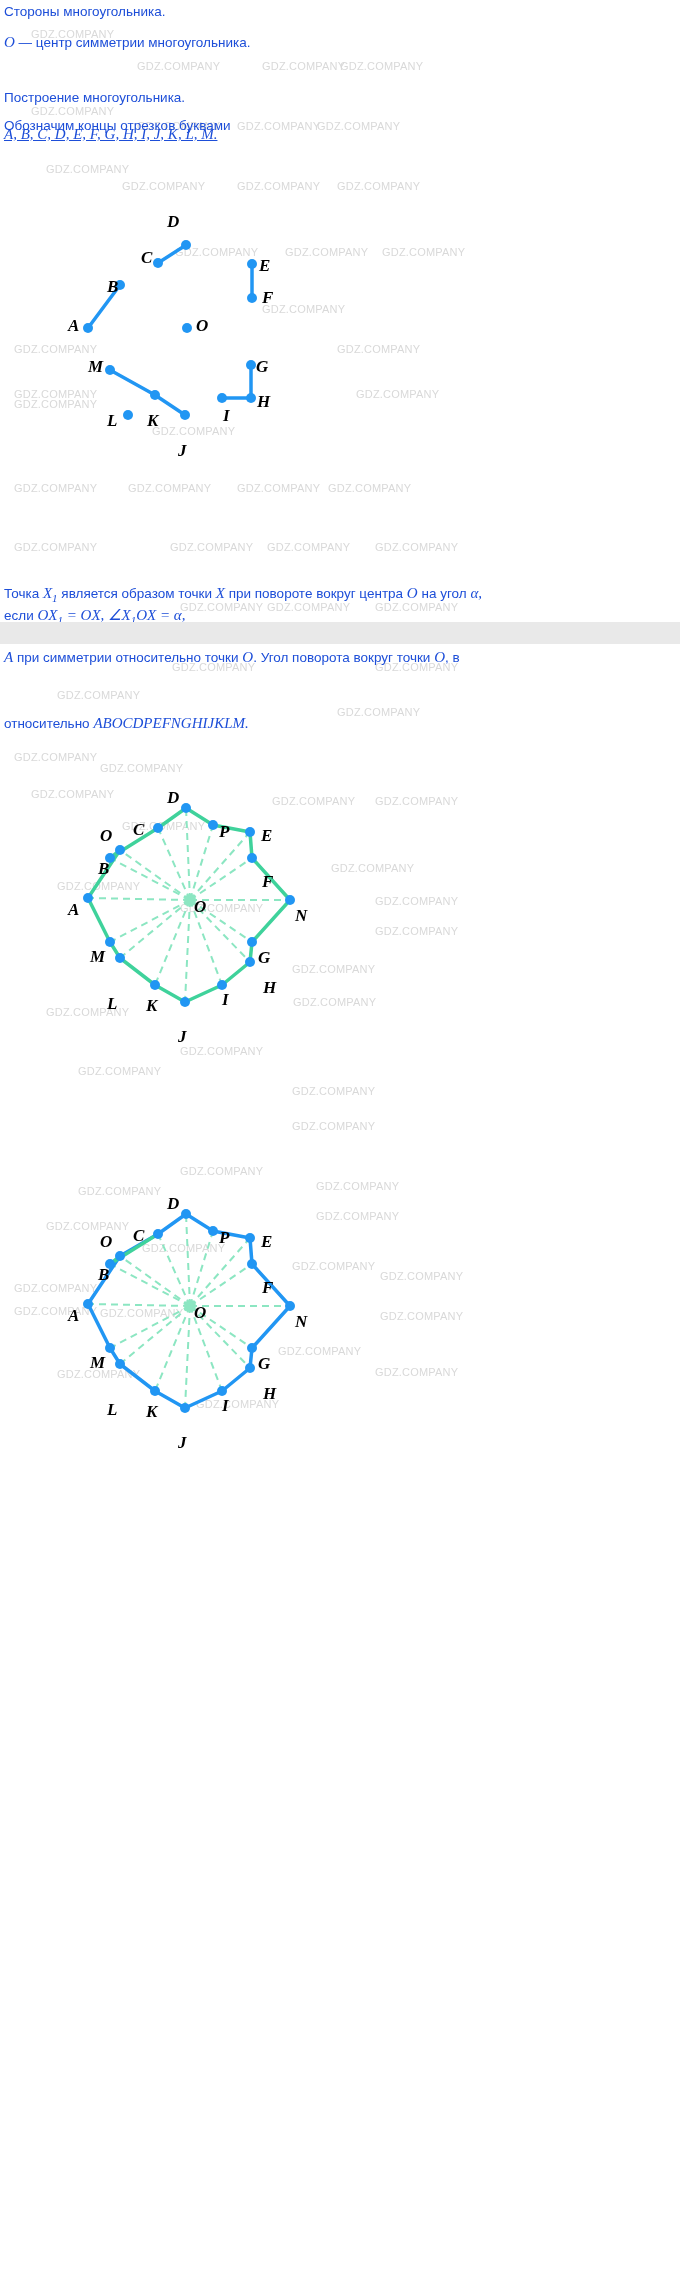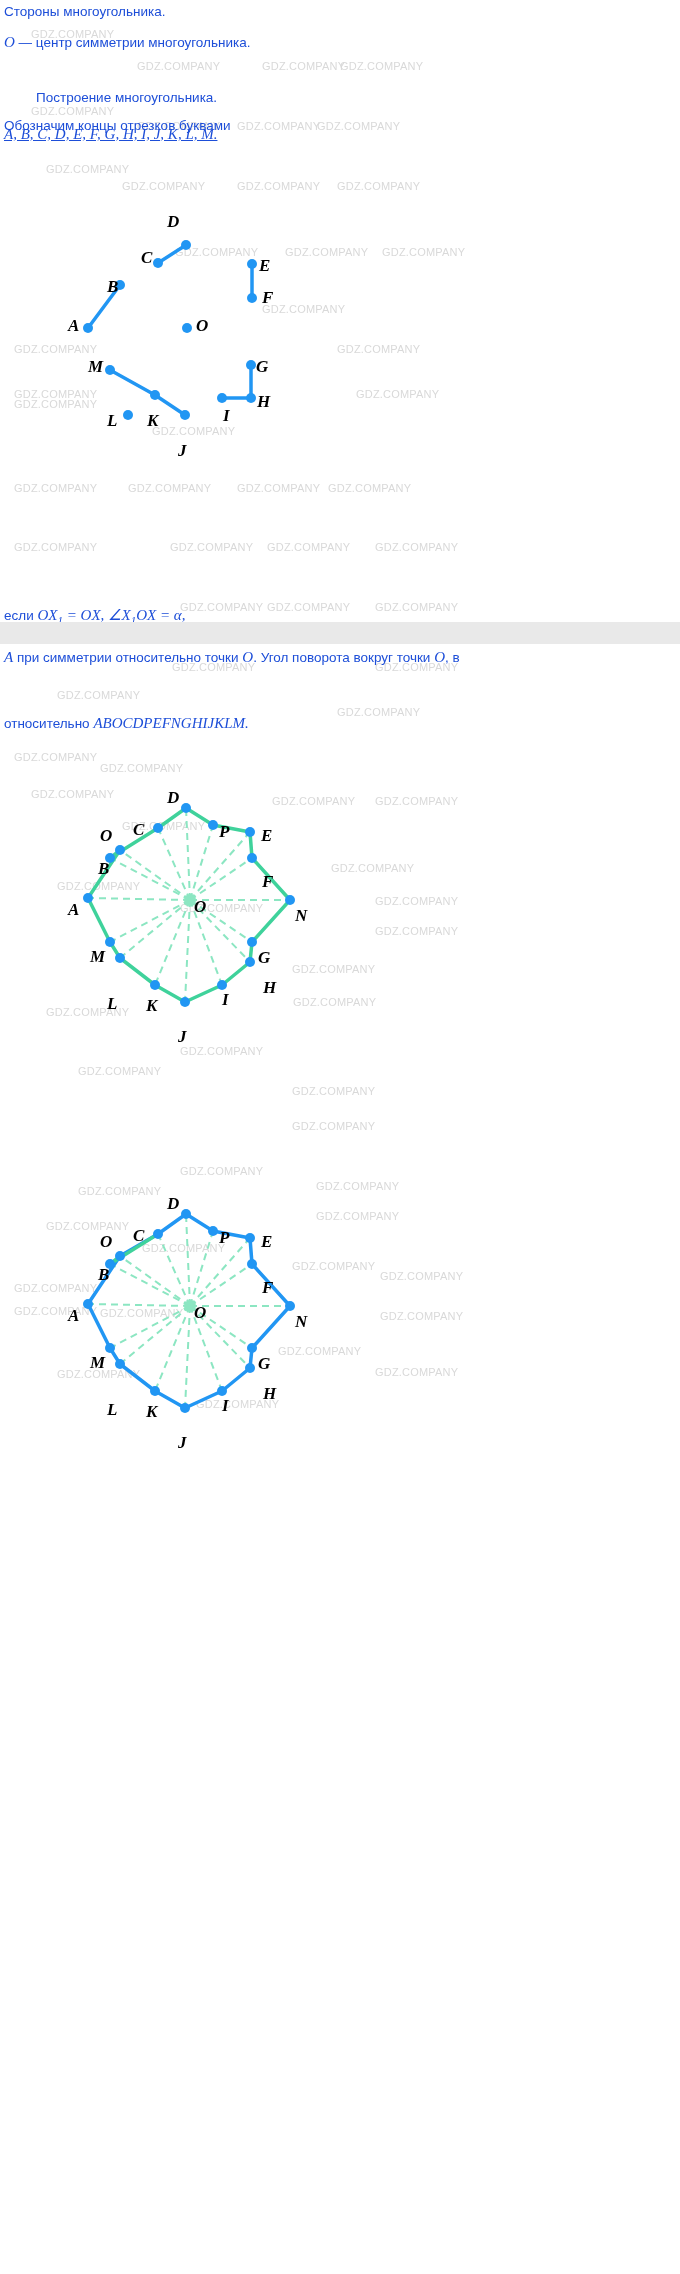--- a/index.html
+++ b/index.html
@@ -145,21 +145,21 @@
       <div class="wm" style="left: 278px; top: 1345px;">GDZ.COMPANY</div>
       <div class="wm" style="left: 57px; top: 1368px;">GDZ.COMPANY</div>
       <div class="wm" style="left: 196px; top: 1398px;">GDZ.COMPANY</div>
       <div class="wm" style="left: 375px; top: 1366px;">GDZ.COMPANY</div>
     </div>
 
   <div class="txt" style="left:4px; top:2px;"><span>Стороны многоугольника.</span></div>
 
   <div class="txt" style="left:4px; top:32px;"><span class="math">O</span><span> — центр симметрии многоугольника.</span></div>
 
-  <div class="txt" style="left:4px; top:88px;margin-left:32px;"><span>Построение многоугольника.</span></div>
+  <div class="txt" style="left:4px; top:88px;"><span>Построение многоугольника.</span></div>
 
   <div class="txt" style="left:4px; top:116px;"><span>Обозначим концы отрезков буквами</span></div>
 
   <div class="txt" style="left:4px; top:124px;text-decoration:underline;"><span class="math">A, B, C, D, E, F, G, H, I, J, K, L, M.</span></div>
 
   <div class="fig" style="top:195px; left:0; width:680px; height:265px;">
     <svg width="680" height="265" viewBox="0 0 680 265">
       <g stroke="#2196f3" stroke-width="3.5" fill="none" stroke-linecap="round">
 
         <line x1="158" y1="68" x2="186" y2="50"></line>
@@ -204,20 +204,21 @@
       <div class="lbl" style="left: 196px; top: 316px;">O</div>
       <div class="lbl" style="left: 88px; top: 357px;">M</div>
       <div class="lbl" style="left: 256px; top: 357px;">G</div>
       <div class="lbl" style="left: 257px; top: 392px;">H</div>
       <div class="lbl" style="left: 107px; top: 411px;">L</div>
       <div class="lbl" style="left: 147px; top: 411px;">K</div>
       <div class="lbl" style="left: 223px; top: 406px;">I</div>
       <div class="lbl" style="left: 178px; top: 441px;">J</div>
     </div>
 
+  <div class="txt" style="left:4px; top:583px;"><span>Точка </span><span class="math">X</span><sub class="math" style="font-size:11px">1</sub><span> является образом точки </span><span class="math">X</span><span> при повороте вокруг центра </span><span class="math">O</span><span> на угол </span><span class="math">α,</span></div>
 
   <div class="txt" style="left:4px; top:605px;"><span>если </span><span class="math">OX</span><sub class="math" style="font-size:11px">1</sub><span class="math"> = OX, ∠X</span><sub class="math" style="font-size:11px">1</sub><span class="math">OX = α,</span></div>
 
   <div class="band" style="top:622px;"></div>
 
   <div class="txt" style="left:4px; top:647px;"><span class="math">A</span><span> при симметрии относительно точки </span><span class="math">O</span><span>. Угол поворота вокруг точки </span><span class="math">O</span><span>, в</span></div>
 
 
 
   <div class="txt" style="left:4px; top:713px;"><span>относительно </span><span class="math">ABOCDPEFNGHIJKLM.</span></div>

